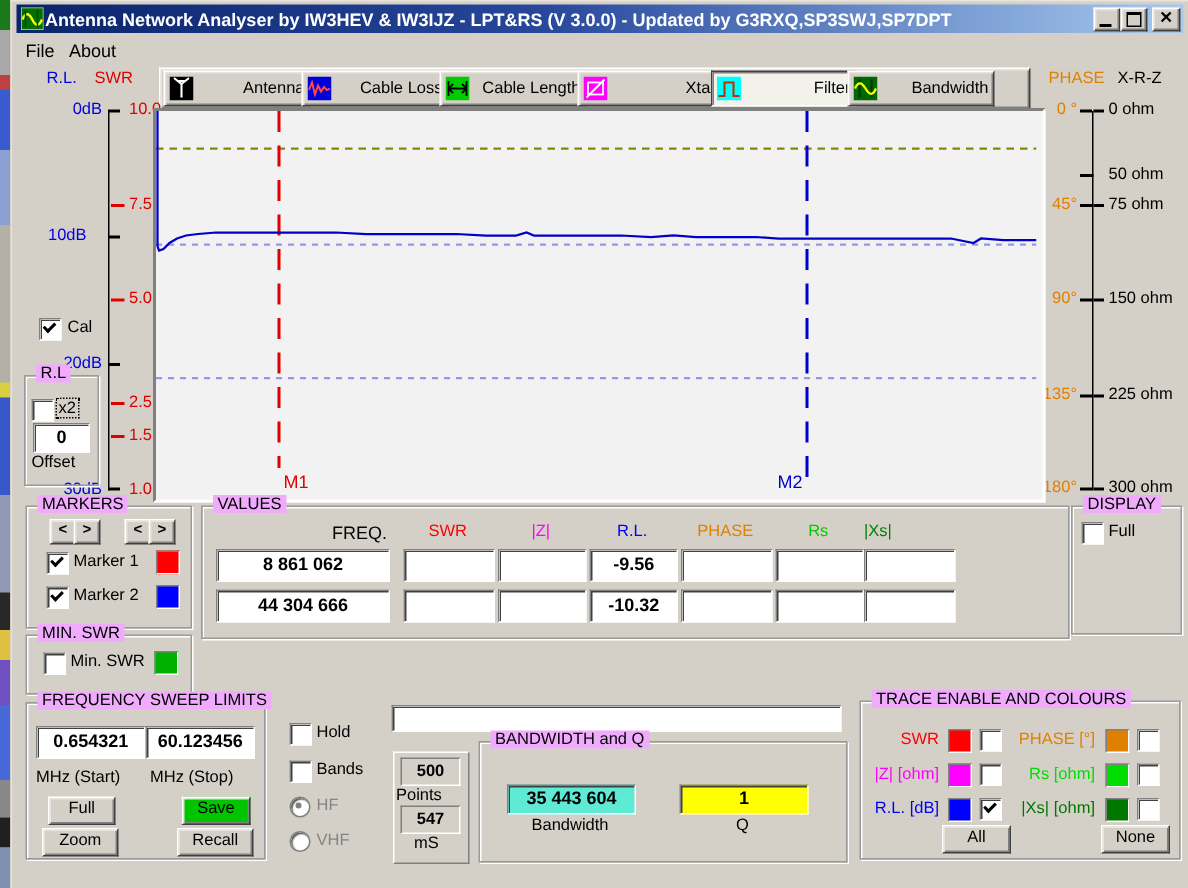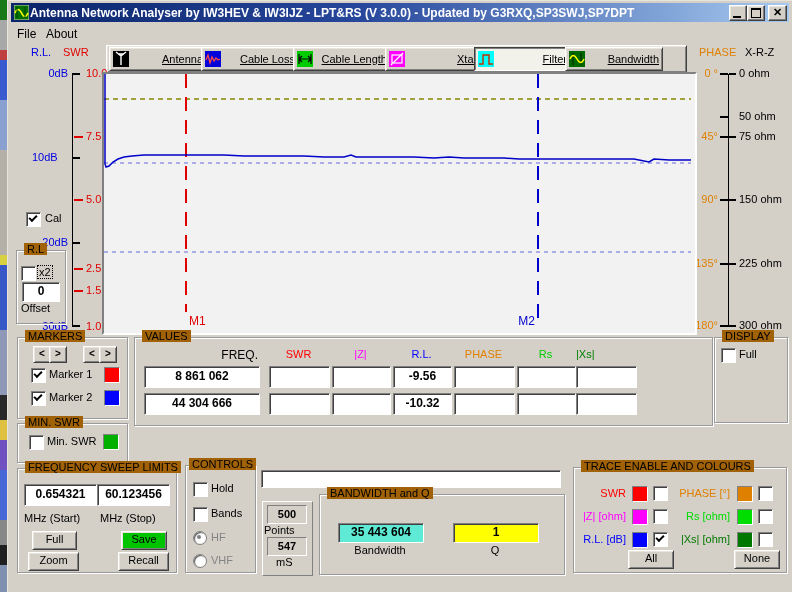--- a/index.html
+++ b/index.html
@@ -24,36 +24,36 @@
   .menuitem { position:absolute; top:26px; font-size:12px; }
   
   .raised { background:#d4d0c8; border:1px solid; border-color:#fff #404040 #404040 #fff;
             box-shadow:inset 1px 1px 0 #e8e4dc, inset -1px -1px 0 #808080; }
   .sunken { background:#fff; border:1px solid; border-color:#808080 #fff #fff #808080;
             box-shadow:inset 1px 1px 0 #404040; }
   .btn { background:#d4d0c8; border:1px solid; border-color:#fff #404040 #404040 #fff;
          box-shadow:inset 1px 1px 0 #e8e4dc, inset -1px -1px 0 #808080;
          font-size:11px; text-align:center; }
   .group { border:1px solid #9a9a9a; box-shadow:inset 1px 1px 0 #fff, 1px 1px 0 #fff; }
-  .gtitle { position:absolute; top:-8px; left:7px; background:#a16207; padding:0 3px; font-size:11px; white-space:nowrap; }
+  .gtitle { position:absolute; top:-8px; left:7px; background:#f0abfc; padding:0 3px; font-size:11px; white-space:nowrap; }
   .cb { position:absolute; width:13px; height:13px; background:#fff; border:1px solid;
         border-color:#808080 #fff #fff #808080; box-shadow:inset 1px 1px 0 #404040; }
   .cb.checked::after { content:''; position:absolute; left:2px; top:2px; width:6px; height:3px;
         border-left:2px solid #000; border-bottom:2px solid #000; transform:rotate(-45deg); }
   .radio { position:absolute; width:12px; height:12px; border-radius:50%; background:#fff;
            border:1px solid #808080; box-shadow:inset 1px 1px 1px #555; }
   .radio.sel::after { content:''; position:absolute; left:3px; top:3px; width:4px; height:4px; border-radius:50%; background:#808080; }
   .swatch { position:absolute; width:14px; height:14px; border:1px solid; border-color:#808080 #fff #fff #808080; }
   .vbox { position:absolute; background:#fff; border:1px solid; border-color:#808080 #fff #fff #808080;
           box-shadow:inset 1px 1px 0 #404040; text-align:center; font-weight:bold; font-size:12px; line-height:19px; }
   .lbl { position:absolute; white-space:nowrap; }
   .tick { position:absolute; height:2px; background:#000; }
   .rdash { position:absolute; width:9px; border-top:2px dashed #e00000; }
   .tbbtn { position:absolute; top:46px; height:22px; display:flex; align-items:center; justify-content:space-between; padding:0 3px; }
-  .tbbtn .tblabel { font-size:11px;text-decoration:underline; }
+  .tbbtn .tblabel { font-size:11px; }
   .arrowbtn { position:absolute; width:16px; height:15px; font-size:10px; font-weight:bold; line-height:13px; }
   .gray { color:#848484; }
 </style>
 </head>
 <body>
 
 <div class="screen">
 
   <div class="edge">
     <div style="height:20px;background:#1a7a1a"></div>
@@ -274,23 +274,20 @@
     </div>
     <div class="vbox" style="left:16px;top:483px;width:71px;height:20px">0.654321</div>
     <div class="vbox" style="left:89px;top:483px;width:71px;height:20px">60.123456</div>
     <div class="lbl" style="left:16px;top:511px">MHz  (Start)</div>
     <div class="lbl" style="left:92px;top:511px">MHz  (Stop)</div>
     <div class="abs btn" style="left:24px;top:530px;width:43px;height:17px;line-height:15px">Full</div>
     <div class="abs btn" style="left:113px;top:530px;width:44px;height:17px;line-height:15px;background:#00c400">Save</div>
     <div class="abs btn" style="left:20px;top:551px;width:49px;height:17px;line-height:15px">Zoom</div>
     <div class="abs btn" style="left:110px;top:551px;width:49px;height:17px;line-height:15px">Recall</div>
 
-    <div class="abs group" style="left:177px;top:464px;width:69px;height:106px">
-      <span class="gtitle" style="left:3px">CONTROLS</span>
-    </div>
     <span class="cb" style="left:185px;top:481px"></span>
     <div class="lbl" style="left:203px;top:481px">Hold</div>
     <span class="cb" style="left:185px;top:506px"></span>
     <div class="lbl" style="left:203px;top:506px">Bands</div>
     <span class="radio sel" style="left:185px;top:530px"></span>
     <div class="lbl gray" style="left:203px;top:530px">HF</div>
     <span class="radio" style="left:185px;top:553px"></span>
     <div class="lbl gray" style="left:203px;top:553px">VHF</div>
 
     <input class="abs sunken" style="left: 253px; top: 469px; width: 294px; height: 14px; font-size: 11px;" value="">

